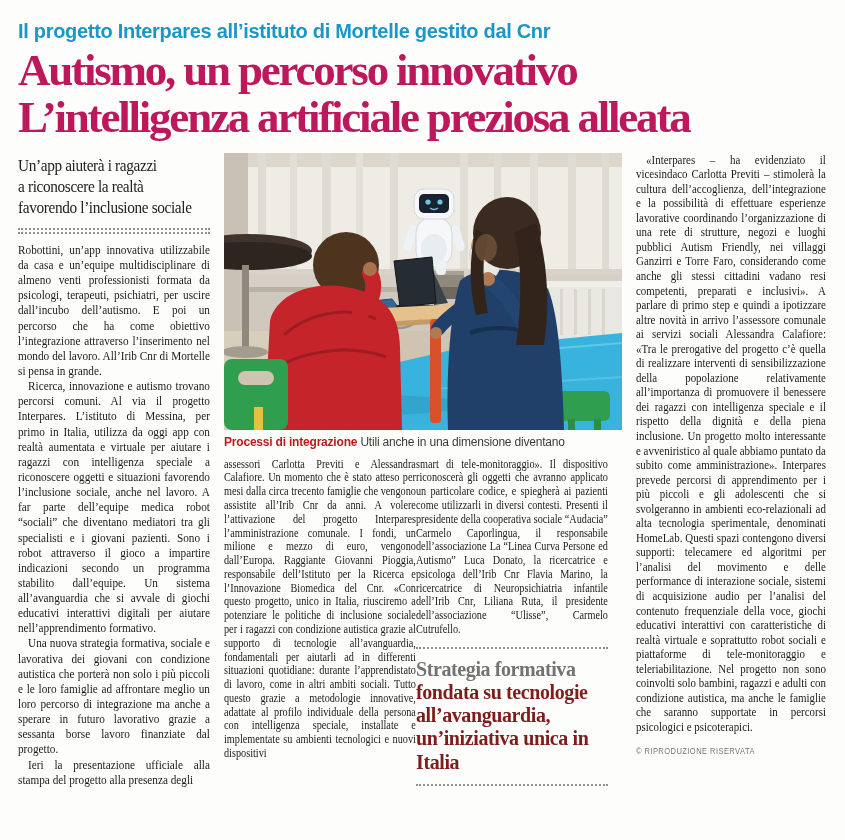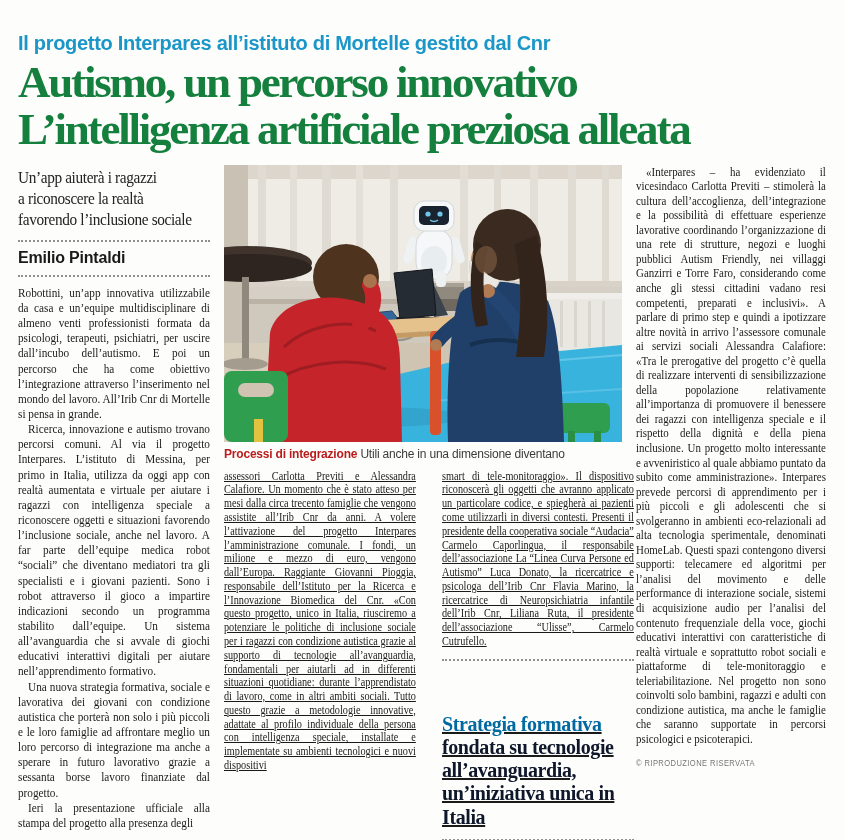--- a/index.html
+++ b/index.html
@@ -1,21 +1,21 @@
 <!DOCTYPE html>
 <html lang="it"><head>
 <meta charset="utf-8">
 <style>
   html,body{margin:0;padding:0;width:845px;height:840px;overflow:hidden;background:#fdfdfc;}
   body{font-family:"Liberation Serif",serif;color:#1a1a1a;}
-  .page{padding:24px 18px 0;box-sizing:border-box;}
+  .page{padding:12px 18px 0;box-sizing:border-box;}
 
   .kicker{font-family:"Liberation Sans",sans-serif;font-weight:700;font-size:20px;
           color:#1a96c8;letter-spacing:-0.3px;margin-top:8px;white-space:nowrap;}
-  .headline{margin-top:4px;font-weight:700;color:#15803d;font-size:45px;line-height:1.04;
+  .headline{margin-top:4px;font-weight:700;color:#be185d;font-size:45px;line-height:1.04;
             letter-spacing:-2.2px;}
   .headline div{white-space:nowrap;}
 
   .body-grid{display:grid;grid-template-columns:192px 398px 190px;column-gap:14px;margin-top:12px;}
 
   
   .sq{width:119%;transform:scaleX(.84);transform-origin:0 0;}
   .sqh{width:111%;transform:scaleX(.9);transform-origin:0 0;}
 
   .col{font-size:12.2px;line-height:1.13;text-align:justify;}
@@ -30,26 +30,26 @@
   .rule-dotted{border-top:2px dotted #8f8f8f;height:0;margin:2px 0;}
   .byline{font-family:"Liberation Sans",sans-serif;font-weight:700;font-size:16px;
           letter-spacing:-0.2px;padding:5px 0 6px;}
   .col1 .bodycol{margin-top:8px;}
 
   .photo-frame{width:398px;height:277px;overflow:hidden;background:#d8d2c8;}
   .caption{font-family:"Liberation Sans",sans-serif;font-size:12px;letter-spacing:-0.2px;
            margin:5px 0 9px;color:#3c3c3c;white-space:nowrap;}
   .caption .cap-bold{font-weight:700;color:#b91c1c;}
 
-  .two-col{display:grid;grid-template-columns:192px 192px;column-gap:26px;text-decoration:underline;}
+  .two-col{display:grid;grid-template-columns:192px 192px;column-gap:0;}
 
   .quote{margin-top:10px;padding:9px 0 10px;border-top:2px dotted #8f8f8f;border-bottom:2px dotted #8f8f8f;
          font-weight:700;font-size:20px;line-height:1.16;letter-spacing:-0.4px;text-align:left;}
-  .quote .q-dark{display:block;color:#0369a1;margin-top:43px;}
-  .quote .q-light{color:#0f172a;}
+  .quote .q-dark{display:block;color:#737373;}
+  .quote .q-light{color:#7f1d1d;}
 
   .copyright{font-family:"Liberation Sans",sans-serif;font-size:9px;color:#767676;
              letter-spacing:.5px;margin-top:12px;}
 </style>
 </head>
 <body>
 
 <div class="page">
 
   <div class="kicker">Il progetto Interpares all’istituto di Mortelle gestito dal Cnr</div>
@@ -61,21 +61,20 @@
 
   <div class="body-grid">
 
     <div class="col col1">
       <div class="standfirst sqh">
         <div>Un’app aiuterà i ragazzi</div>
         <div>a riconoscere la realtà</div>
         <div>favorendo l’inclusione sociale</div>
       </div>
       <div class="rule-dotted"></div>
-      <div class="byline">Emilio Pintaldi</div>
       <div class="rule-dotted"></div>
       <div class="bodycol bodytext sq">
         <p>Robottini, un’app innovativa utilizzabile da casa e un’equipe multidisciplinare di almeno venti professionisti formata da psicologi, terapeuti, psichiatri, per uscire dall’incubo dell’autismo. E poi un percorso che ha come obiettivo l’integrazione attraverso l’inserimento nel mondo del lavoro. All’Irib Cnr di Mortelle si pensa in grande.</p>
         <p class="indent">Ricerca, innovazione e autismo trovano percorsi comuni. Al via il progetto Interpares. L’istituto di Messina, per primo in Italia, utilizza da oggi app con realtà aumentata e virtuale per aiutare i ragazzi con intelligenza speciale a riconoscere oggetti e situazioni favorendo l’inclusione sociale, anche nel lavoro. A far parte dell’equipe medica robot “sociali” che diventano mediatori tra gli specialisti e i giovani pazienti. Sono i robot attraverso il gioco a impartire indicazioni secondo un programma stabilito dall’equipe. Un sistema all’avanguardia che si avvale di giochi educativi interattivi digitali per aiutare nell’apprendimento formativo.</p>
         <p class="indent">Una nuova strategia formativa, sociale e lavorativa dei giovani con condizione autistica che porterà non solo i più piccoli e le loro famiglie ad affrontare meglio un loro percorso di integrazione ma anche a sperare in futuro lavorativo grazie a sessanta borse lavoro finanziate dal progetto.</p>
         <p class="indent">Ieri la presentazione ufficiale alla stampa del progetto alla presenza degli</p>
       </div>
     </div>
 
     <div>

